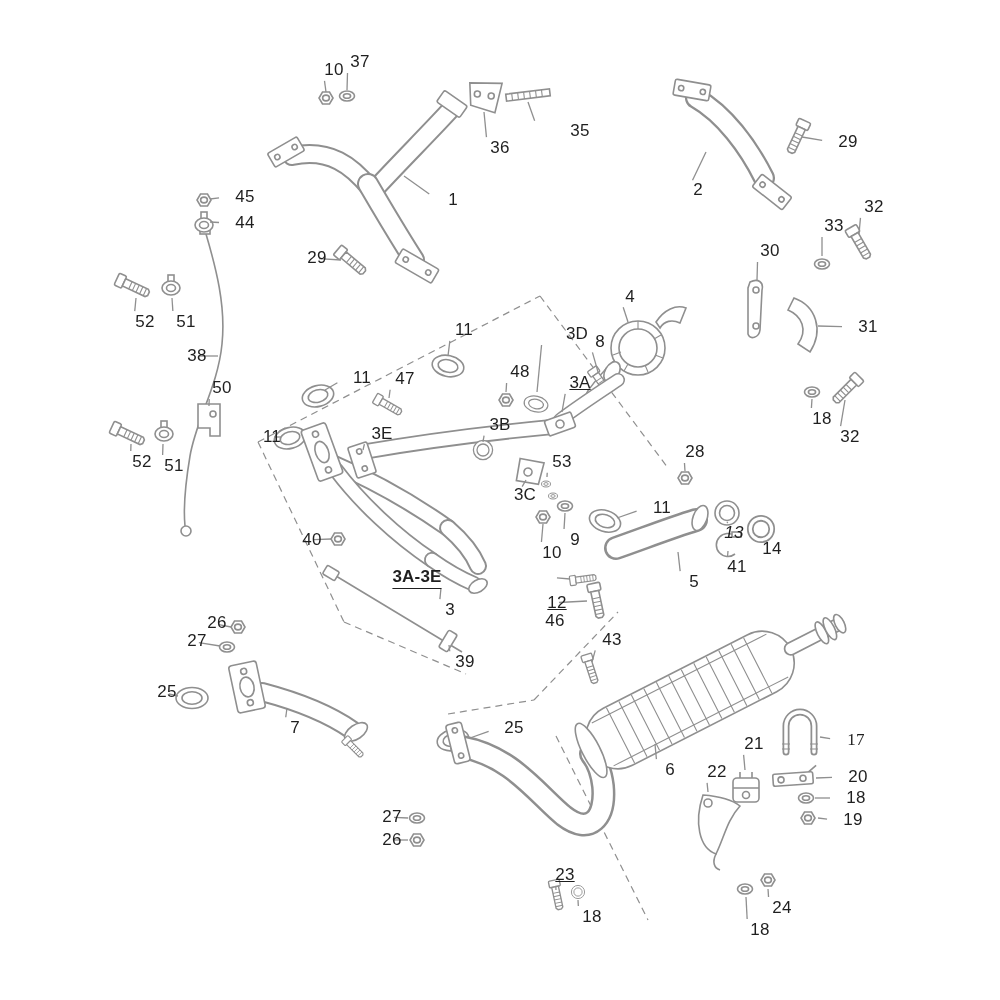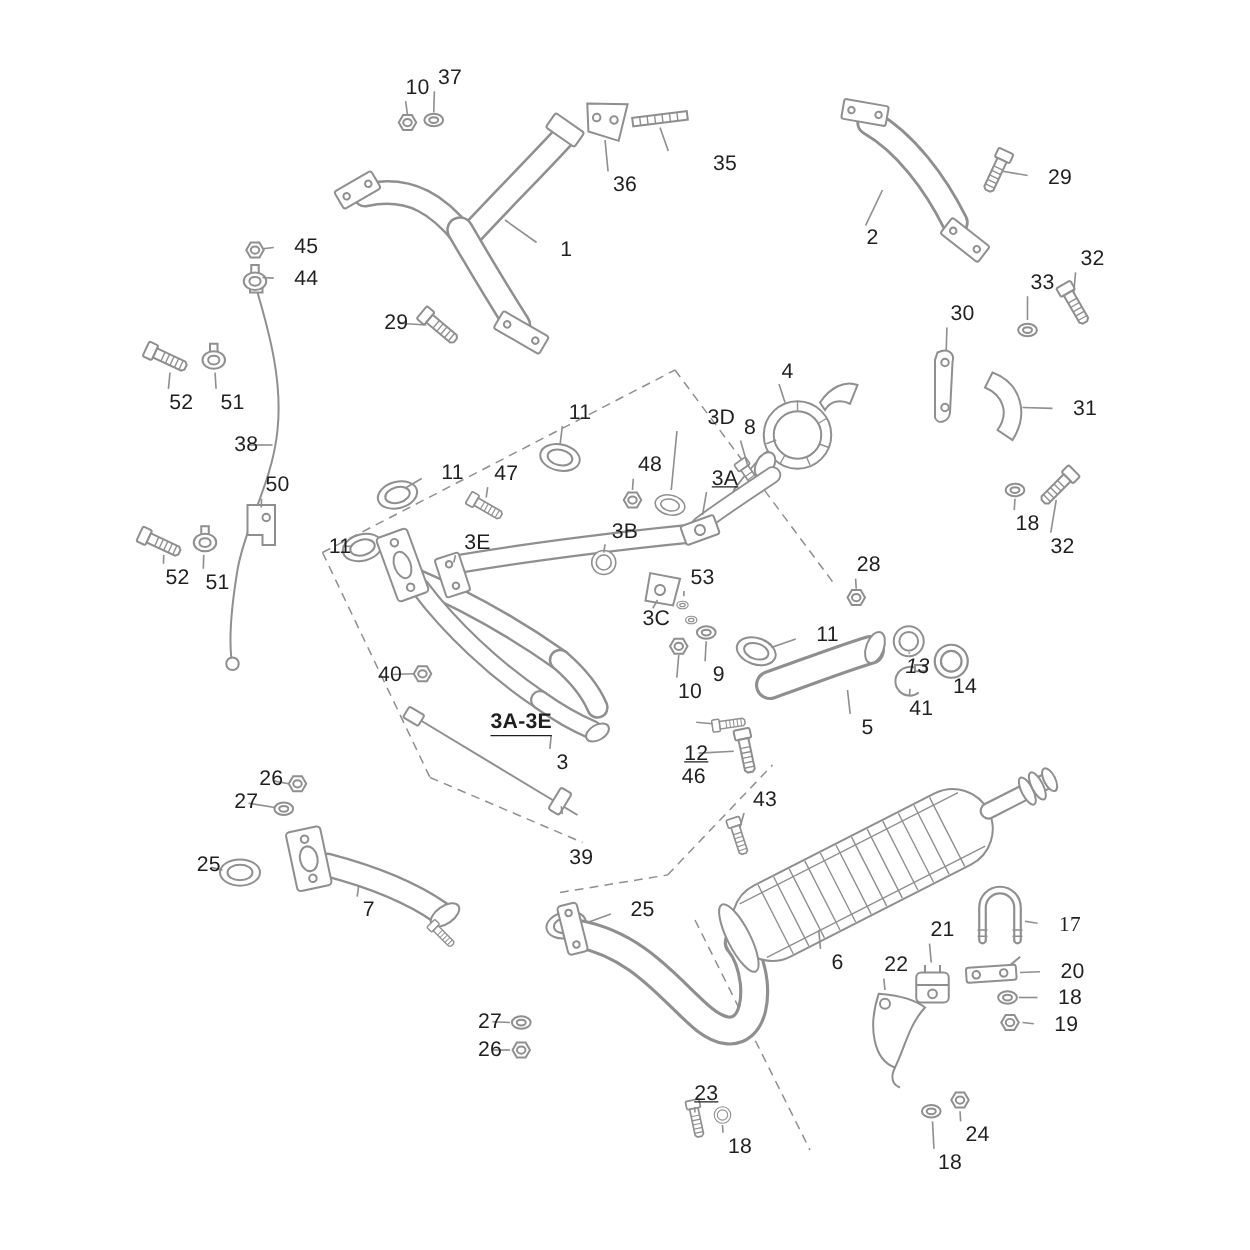--- a/index.html
+++ b/index.html
@@ -417,21 +417,21 @@
       <div class="callout" style="left: 540px; top: 553px;">10</div>
       <div class="callout" style="left: 563px; top: 540px;">9</div>
       <div class="callout" style="left: 543px; top: 577px; margin-top: 44px;">46</div>
       <div class="callout" style="left: 682px; top: 582px;">5</div>
       <div class="callout" style="left: 725px; top: 567px;">41</div>
       <div class="callout bold" style="left: 405px; top: 578px;">3A-3E</div>
       <div class="callout" style="left: 438px; top: 610px;">3</div>
       <div class="callout" style="left: 545px; top: 603px; text-decoration: underline;">12</div>
       <div class="callout" style="left: 205px; top: 623px;">26</div>
       <div class="callout" style="left: 185px; top: 641px;">27</div>
-      <div class="callout" style="left: 453px; top: 662px; margin-top: 24px;">39</div>
+      <div class="callout" style="left: 453px; top: 662px;">39</div>
       <div class="callout" style="left: 600px; top: 640px;">43</div>
       <div class="callout" style="left: 155px; top: 692px;">25</div>
       <div class="callout" style="left: 283px; top: 728px;">7</div>
       <div class="callout" style="left: 502px; top: 728px;">25</div>
       <div class="callout" style="left: 658px; top: 770px;">6</div>
       <div class="callout" style="left: 742px; top: 744px;">21</div>
       <div class="callout" style="left: 844px; top: 740px; font-family: Liberation Serif, serif;">17</div>
       <div class="callout" style="left: 846px; top: 777px;">20</div>
       <div class="callout" style="left: 844px; top: 798px;">18</div>
       <div class="callout" style="left: 841px; top: 820px;">19</div>

